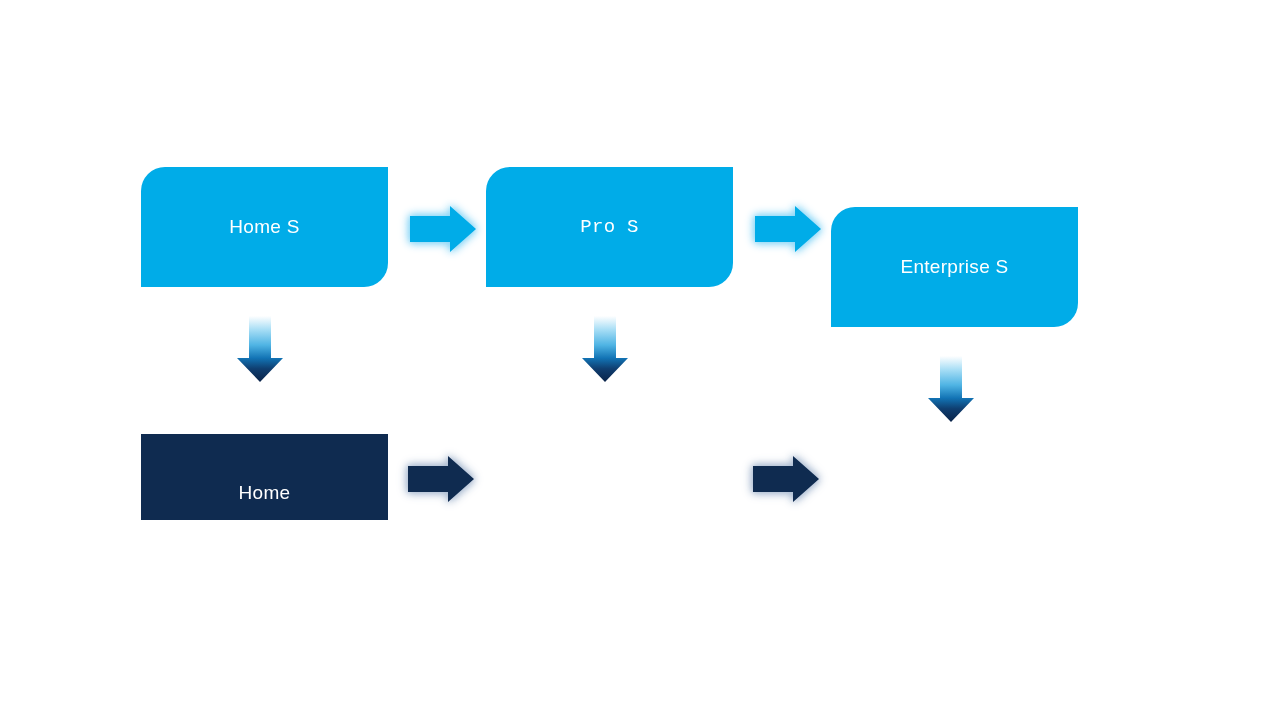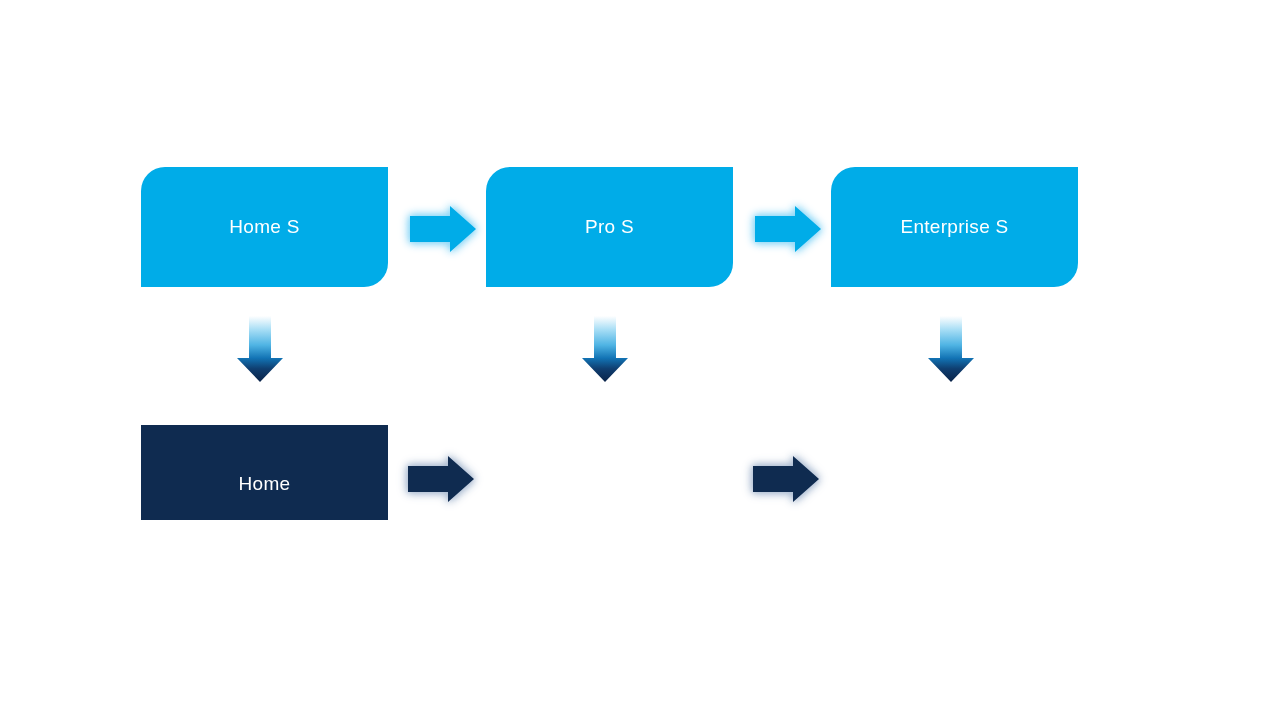--- a/index.html
+++ b/index.html
@@ -26,27 +26,27 @@
     font-size: 19px;
     letter-spacing: 0.3px;
   }
   .top-box {
     top: 167px;
     height: 120px;
     background: var(--light-blue);
     border-radius: 24px 0 24px 0;
   }
   .bottom-box {
-    top: 425px;
+    top: 434px;
     height: 118px;
     background: var(--navy);
   }
   .col-1 { left: 141px; }
-  .col-2 { left: 486px; }
-  .col-3 { left: 831px; }
+  .col-2 { left: 486px; font-family: Liberation Mono, monospace; }
+  .col-3 { left: 831px; margin-top: 40px; }
 
   .arrow-right {
     position: absolute;
     width: 66px;
     height: 46px;
   }
   .arrow-right.row-top { top: 206px; }
   .arrow-right.row-bottom { top: 455px; height: 48px; }
   .gap-1 { left: 410px; }
   .gap-2 { left: 755px; }

